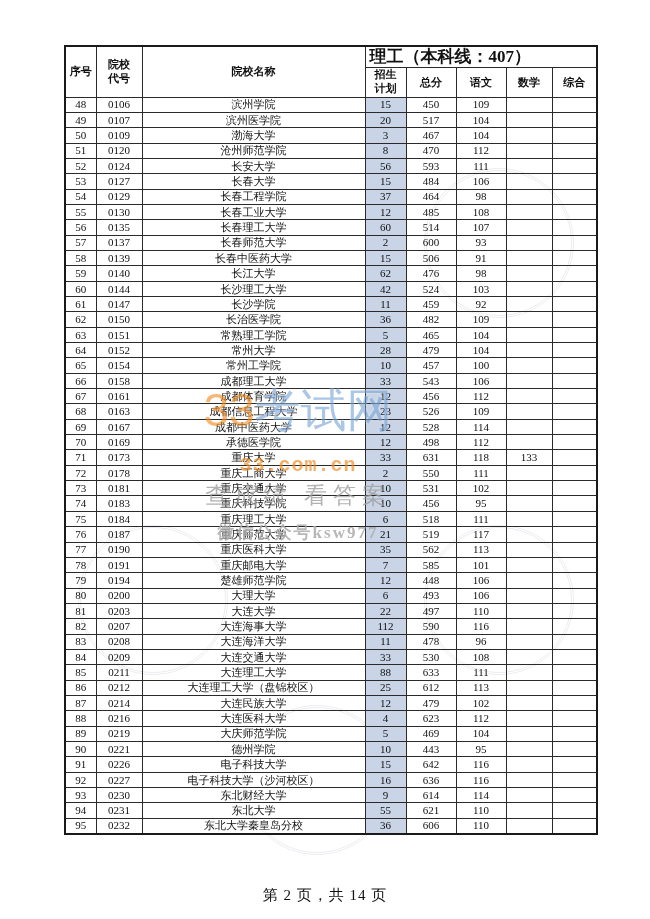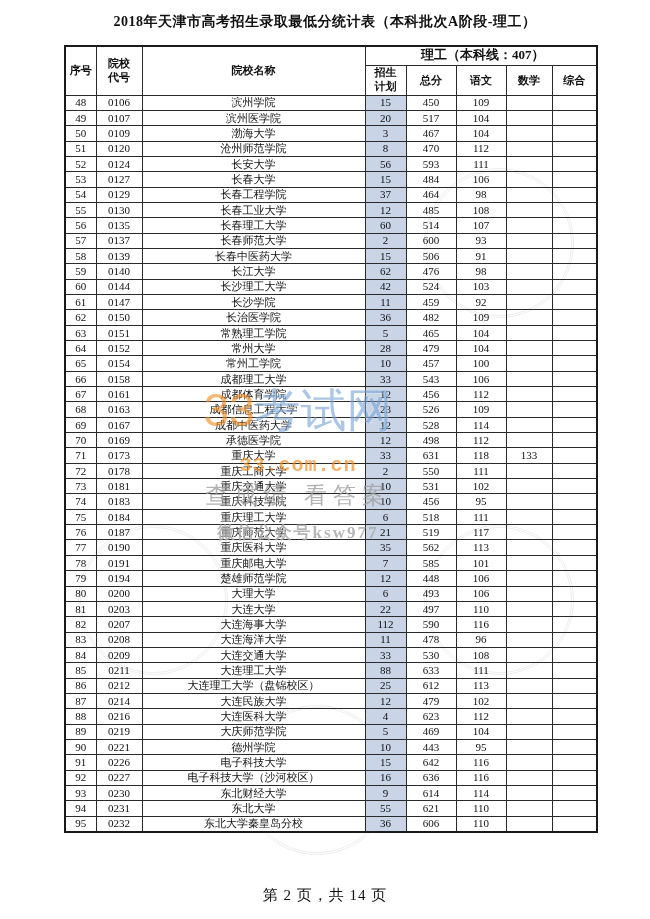--- a/index.html
+++ b/index.html
@@ -19,21 +19,21 @@
     border-collapse:collapse; table-layout:fixed; z-index:2;
     border:2px solid #1a1a1a;
   }
   .scores th, .scores td {
     border:1px solid #2a2a2a; text-align:center; vertical-align:middle;
     font-size:11px; line-height:1.15; overflow:hidden; white-space:nowrap;
   }
   .scores thead th { font-weight:bold; background:#fff; }
   .scores tr.group-row th { height:19px; }
   .scores tr.cols-row th { height:30px; }
-  .scores th.group-header { text-align:center; padding-left:4px; font-size:13px; }
+  .scores th.group-header { text-align:left; padding-left:4px; font-size:17px; }
   .scores tbody td { height:15.35px; padding:0 1px; }
   .scores tbody td.plan { background:#c9d4e6; font-weight:normal; }
   .two-line { display:inline-block; width:2em; line-height:1.25; white-space:normal; }
   
   .page-footer {
     position:absolute; bottom:14px; left:0; width:100%;
     text-align:center; font-size:15px; letter-spacing:1px;
   }
   
   .watermark {
@@ -54,21 +54,20 @@
   .seal-1 { left:424px; top:168px; }
   .seal-2 { left:78px;  top:525px; }
   .seal-3 { left:424px; top:525px; }
   .seal-4 { left:242px; top:705px; }
 </style>
 </head>
 <body>
 
 <div class="page">
 
-  <div class="page-title">2018年天津市高考招生录取最低分统计表（本科批次A阶段-理工）</div>
 
   <div class="seal seal-1"></div>
   <div class="seal seal-2"></div>
   <div class="seal seal-3"></div>
   <div class="seal seal-4"></div>
 
   <table class="scores">
     <colgroup>
       <col style="width:31px">
         <col style="width:46px">

